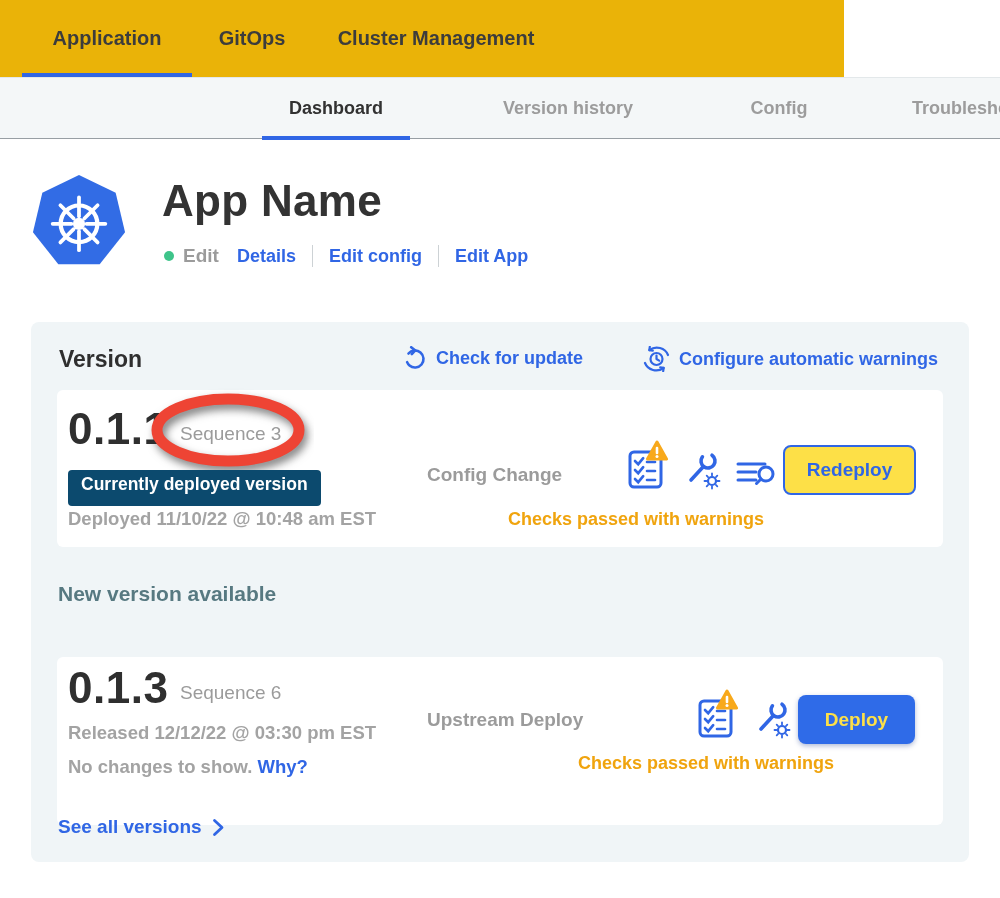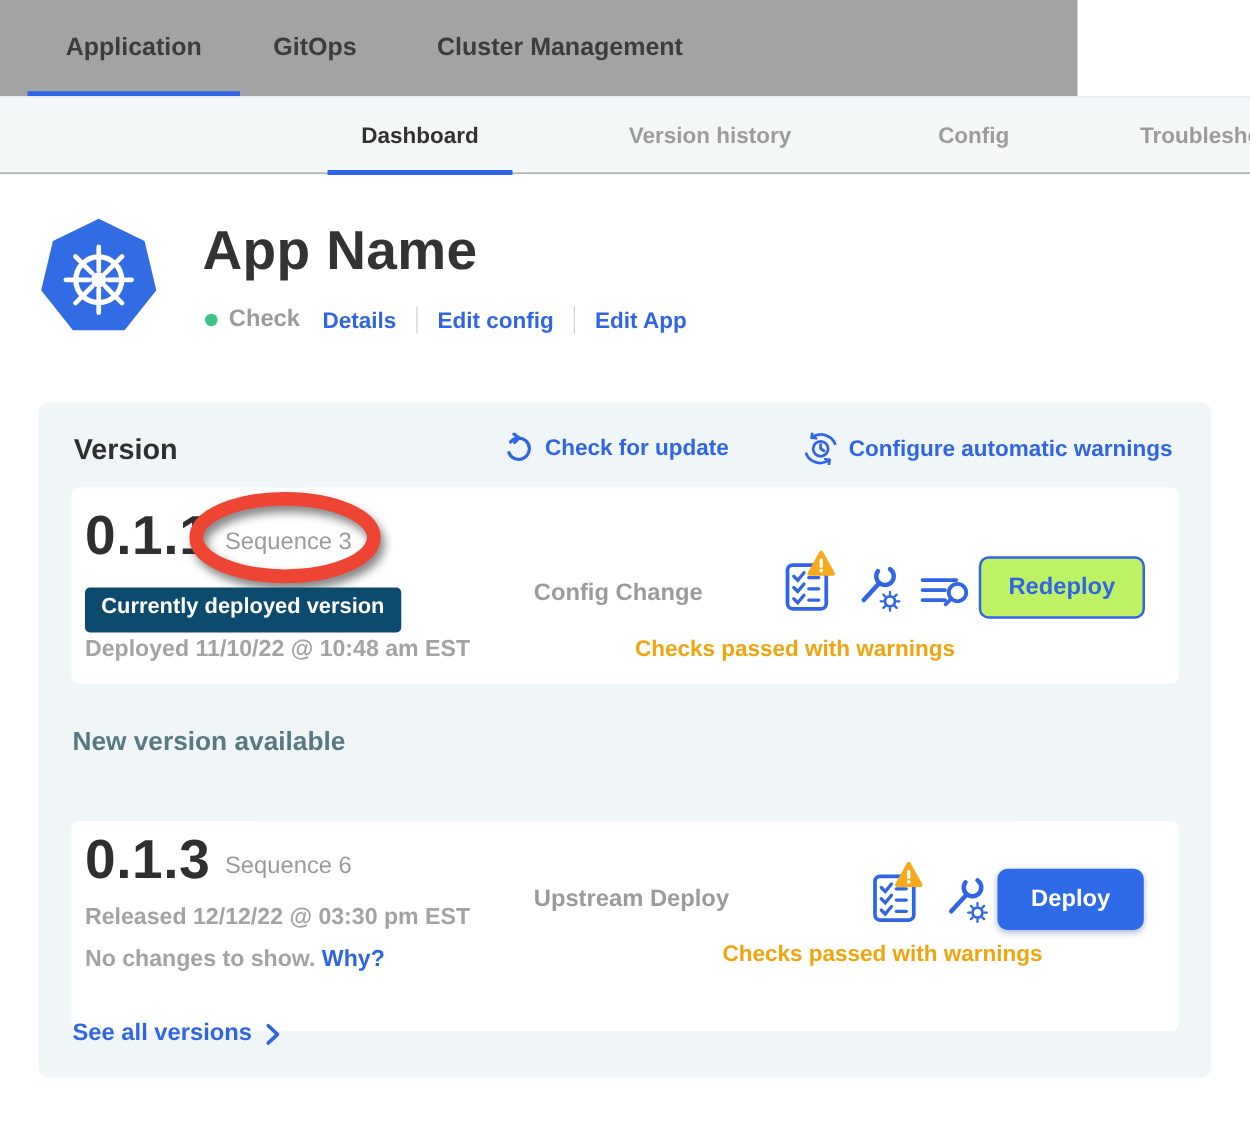--- a/index.html
+++ b/index.html
@@ -1,20 +1,20 @@
 <!DOCTYPE html>
 <html><head>
 <meta charset="utf-8">
 <style>
   html,body{margin:0;padding:0;background:#ffffff;}
   #page{position:relative;width:1000px;height:898px;background:#ffffff;overflow:hidden;
         font-family:"Liberation Sans", sans-serif;color:#323232;}
 
   
-  .topnav{position:absolute;left:0;top:0;width:844px;height:77px;background:#a3a3a3;padding-left:18px;}
+  .topnav{position:absolute;left:0;top:0;width:844px;height:77px;background:#eab308;}
   .topnav .tab{position:absolute;top:0;height:77px;display:flex;align-items:center;justify-content:center;
                font-size:20px;font-weight:700;color:#3c3c3c;cursor:pointer;}
   .topnav .tab.active::after{content:"";position:absolute;left:0;right:0;bottom:0;height:4px;background:#3066e5;}
 
   
   .subnav{position:absolute;left:0;top:77px;width:1000px;height:62px;background:#f4f7f8;
           border-top:1px solid #e3e8ea;border-bottom:1px solid #989fa4;box-sizing:border-box;}
   .subnav .tab{position:absolute;top:0;height:61px;display:flex;align-items:center;justify-content:center;
                font-size:18px;font-weight:600;color:#9c9c9c;cursor:pointer;white-space:nowrap;}
   .subnav .tab.active{color:#323232;}
@@ -46,41 +46,41 @@
   .ver-seq{position:absolute;font-size:19px;font-weight:400;color:#9b9b9b;}
   .badge-deployed{position:absolute;left:11px;top:80px;background:#0c4a6e;color:#ffffff;
                   font-size:17.5px;font-weight:700;padding:4px 13px 11px;border-radius:4px;}
   .meta-text{position:absolute;font-size:18.5px;font-weight:700;color:#a3a3a3;}
   .source-label{position:absolute;font-size:19px;font-weight:700;color:#9b9b9b;}
   .icon-row{position:absolute;display:flex;align-items:flex-end;gap:13px;}
   .icon-btn{cursor:pointer;display:block;}
   .checks-warn{position:absolute;font-size:18px;font-weight:700;color:#f0a40e;white-space:nowrap;}
   .btn{position:absolute;display:flex;align-items:center;justify-content:center;border-radius:8px;
        font-family:"Liberation Sans",sans-serif;font-size:19px;font-weight:700;cursor:pointer;box-sizing:border-box;}
-  .btn-outline{background:#bef264;border:2px solid #3066e5;color:#3066e5;}
-  .btn-solid{background:#2f6be8;border:none;color:#ffffff;box-shadow:0 2px 5px rgba(30,60,140,.35);}
+  .btn-outline{background:#fde047;border:2px solid #3066e5;color:#3066e5;}
+  .btn-solid{background:#2f6be8;border:none;color:#fde047;box-shadow:0 2px 5px rgba(30,60,140,.35);}
   .new-heading{position:absolute;left:27px;top:260px;font-size:21px;font-weight:700;color:#577981;}
   .see-all{position:absolute;left:27px;top:494px;display:flex;align-items:center;gap:10px;
            font-size:19px;font-weight:700;color:#3066e5;cursor:pointer;}
   .why-link{color:#3066e5;font-weight:700;cursor:pointer;}
   .annotation{position:absolute;left:85px;top:-6px;pointer-events:none;}
 </style>
 </head>
 <body>
 
 <div id="page">
 
   <div class="topnav">
     <div class="tab active" style="left:22px;width:170px;">
       <span>Application</span>
     </div>
     <div class="tab" style="left:200px;width:104px;">
       <span>GitOps</span>
     </div>
-    <div class="tab" style="left:330px;width:236px;">
+    <div class="tab" style="left:318px;width:236px;">
       <span>Cluster Management</span>
     </div>
   </div>
 
   <div class="subnav">
     <div class="tab" style="left:468px;width:200px;">
       <span>Version history</span>
     </div>
     <div class="tab active" style="left:262px;width:148px;">
       <span>Dashboard</span>
@@ -106,21 +106,21 @@
       <line x1="55.7" y1="49.3" x2="69.8" y2="35.2" stroke-width="4"></line>
       <line x1="44.3" y1="60.7" x2="30.2" y2="74.8" stroke-width="4"></line>
     </g>
     <circle cx="50" cy="55" r="6.5" fill="#ffffff"></circle>
   </svg>
 
   <div class="app-title">App Name</div>
 
   <div class="status-row">
     <span class="status-dot"></span>
-    <span class="status-text">Check</span>
+    <span class="status-text">Edit</span>
     <a class="hlink">Details</a>
     <span class="vsep"></span>
     <a class="hlink">Edit config</a>
     <span class="vsep"></span>
     <a class="hlink">Edit App</a>
   </div>
 
   <div class="card">
 
     <div class="card-title">Version</div>

